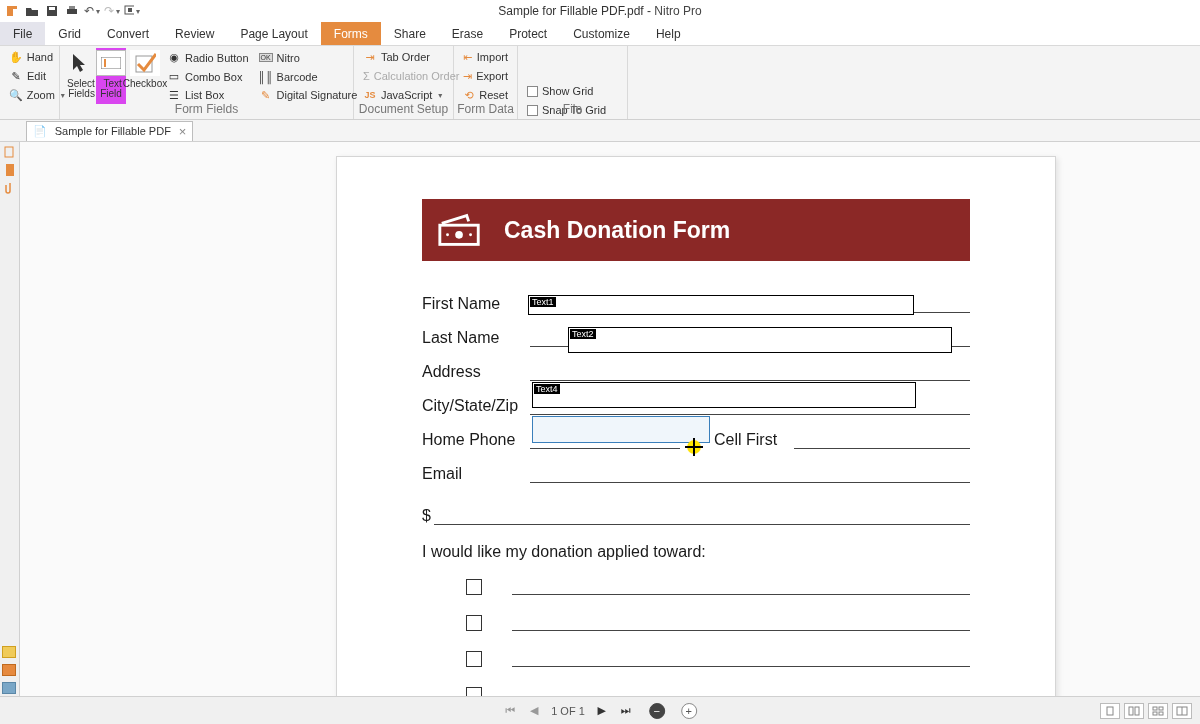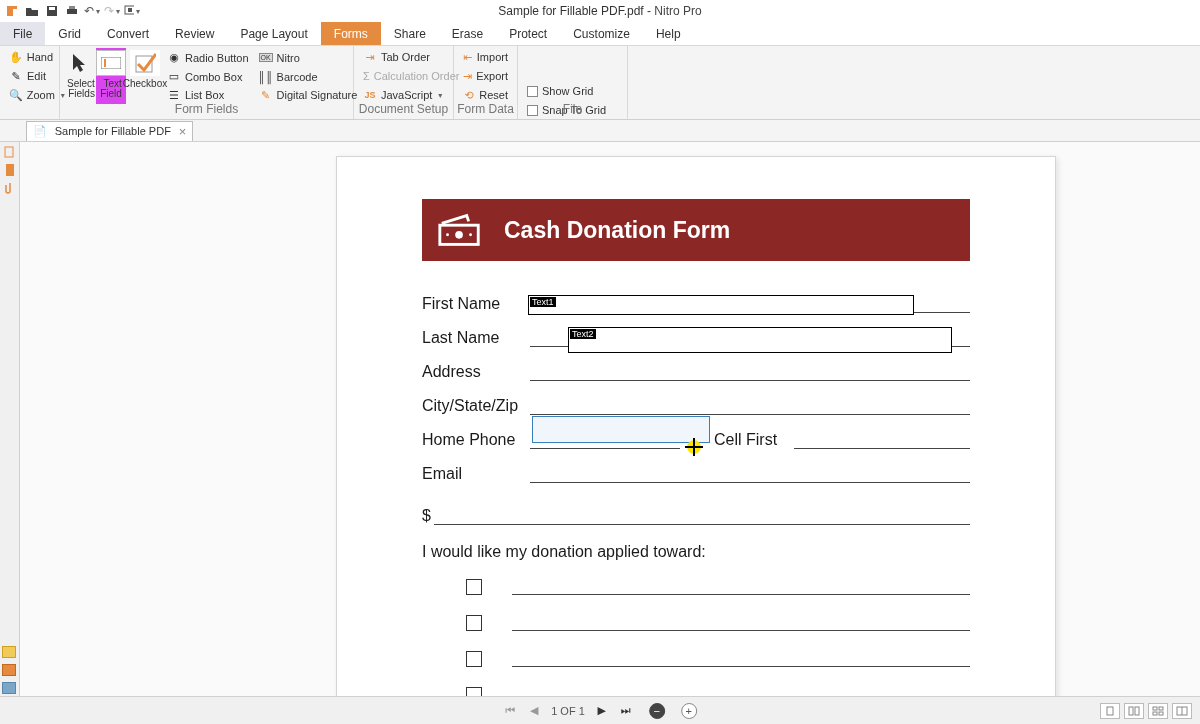--- a/index.html
+++ b/index.html
@@ -336,20 +336,23 @@
               <div class="tag">Text2</div>
             </div>
         </div>
         <div class="form-row">
           <div class="lab">Address</div>
           <div class="line"></div>
         </div>
         <div class="form-row">
           <div class="lab">City/State/Zip</div>
           <div class="line"></div>
+          <div class="field-overlay" style="left:110px;width:384px;top:1px;height:26px;">
+              <div class="tag">Text4</div>
+            </div>
         </div>
         <div class="form-row">
           <div class="lab">Home Phone</div>
           <div class="half" style="width:150px"></div>
           <div style="width:34px"></div>
           <div class="lab" style="width:80px">Cell First</div>
           <div class="line"></div>
           <div class="field-editing" style="left:110px;width:178px;top:1px;"></div>
         </div>
         <div class="form-row">

